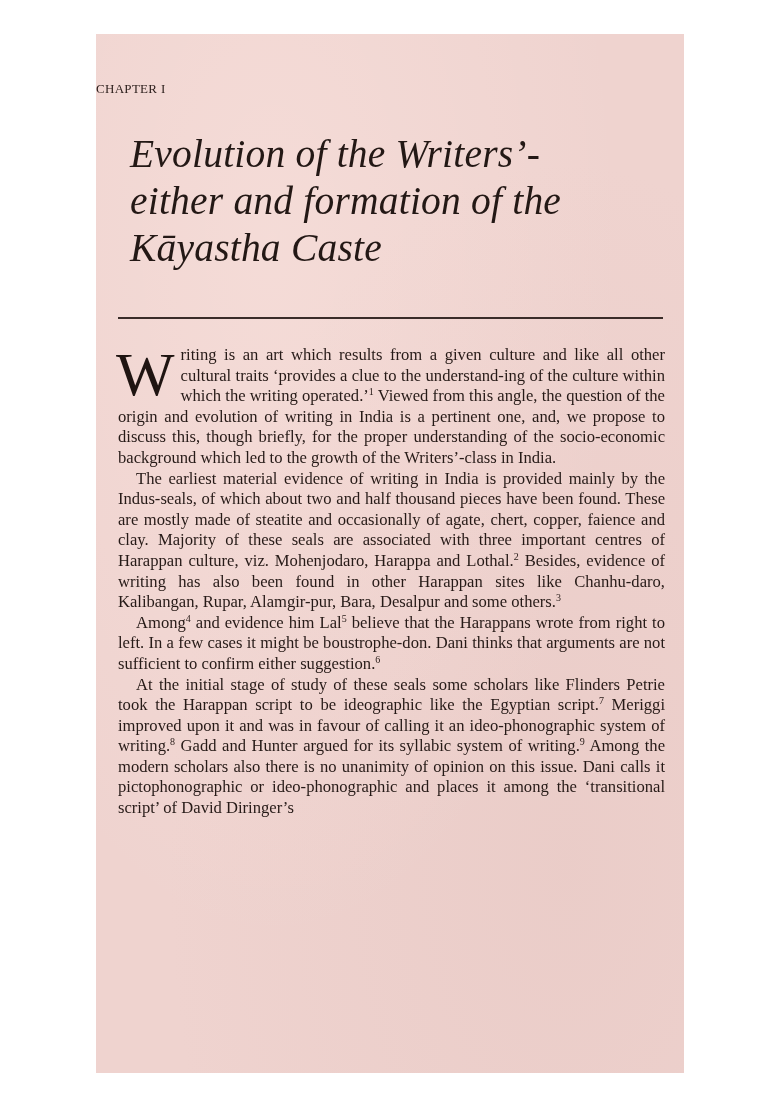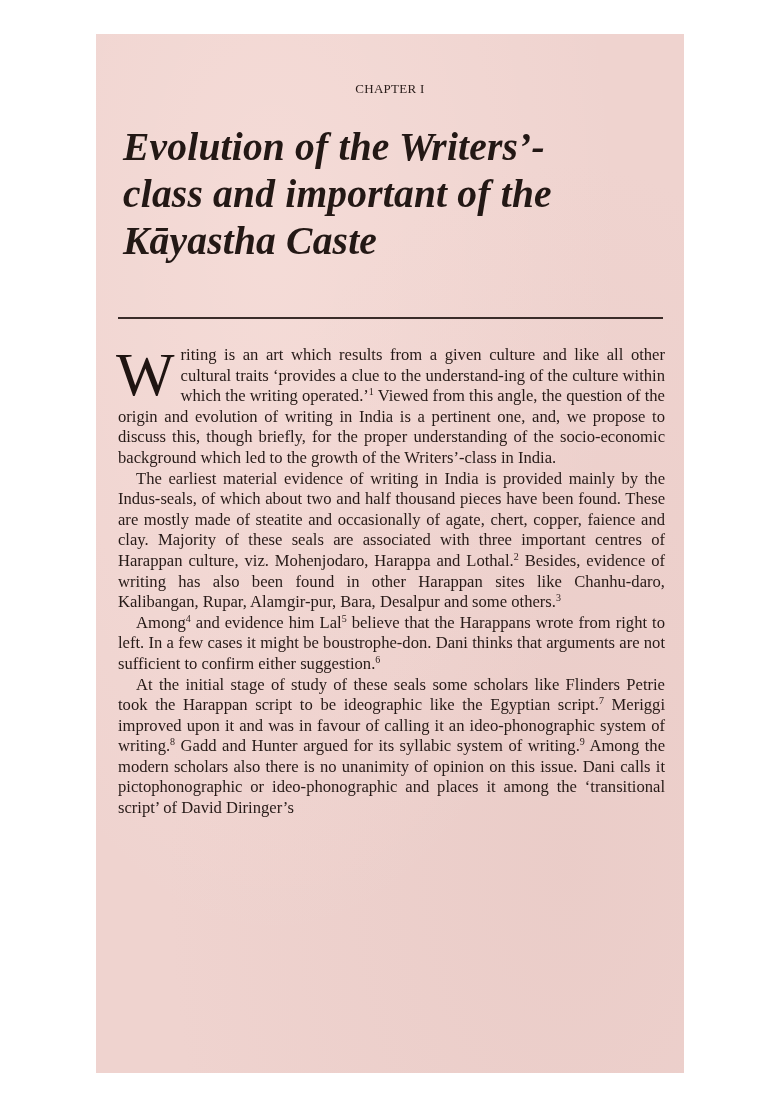--- a/index.html
+++ b/index.html
@@ -24,33 +24,33 @@
         radial-gradient(ellipse at 30% 20%, rgba(255,235,230,0.35), rgba(0,0,0,0) 60%),
         radial-gradient(ellipse at 80% 80%, rgba(220,185,180,0.25), rgba(0,0,0,0) 60%);
       color: #2a1d1a;
       font-family: "Liberation Serif", "DejaVu Serif", serif;
     }
     .chapter-label {
       position: absolute;
       left: 0;
       width: 100%;
       top: 47px;
-      text-align: center;
+      text-align: left;
       font-size: 13px;
       letter-spacing: 0.3px;
       color: #2a1d1a;
     }
     .chapter-title {
       position: absolute;
       left: 27px;
       top: 90px;
       width: 540px;
-      margin: 0;
+      margin: 7px;
       font-style: italic;
-      font-weight: bold;
+      font-weight: normal;
       font-size: 39.5px;
       line-height: 47px;
       color: #231815;
       letter-spacing: 0.2px;
     }
     .chapter-title span {
       display: block;
       white-space: nowrap;
     }
     .title-rule {
@@ -94,21 +94,21 @@
     }
   </style>
 </head>
 <body>
 
 <div class="page">
   <div class="chapter-label">CHAPTER I</div>
 
   <h1 class="chapter-title">
     <span>Evolution of the Writers’-</span>
-    <span>class and important of the</span>
+    <span>either and formation of the</span>
     <span>Kāyastha Caste</span>
   </h1>
 
   <div class="title-rule"></div>
 
   <div class="body-text">
     <p class="first">
       <span class="drop-cap">W</span><span>riting is an art which results from a given culture and like all other cultural traits ‘provides a clue to the understand-ing of the culture within which the writing operated.’</span><sup>1</sup><span> Viewed from this angle, the question of the origin and evolution of writing in India is a pertinent one, and, we propose to discuss this, though briefly, for the proper understanding of the socio-economic background which led to the growth of the Writers’-class in India.</span>
     </p>
     <p><span>The earliest material evidence of writing in India is provided mainly by the Indus-seals, of which about two and half thousand pieces have been found. These are mostly made of steatite and occasionally of agate, chert, copper, faience and clay. Majority of these seals are associated with three important centres of Harappan culture, viz. Mohenjodaro, Harappa and Lothal.</span><sup>2</sup><span> Besides, evidence of writing has also been found in other Harappan sites like Chanhu-daro, Kalibangan, Rupar, Alamgir-pur, Bara, Desalpur and some others.</span><sup>3</sup></p>

